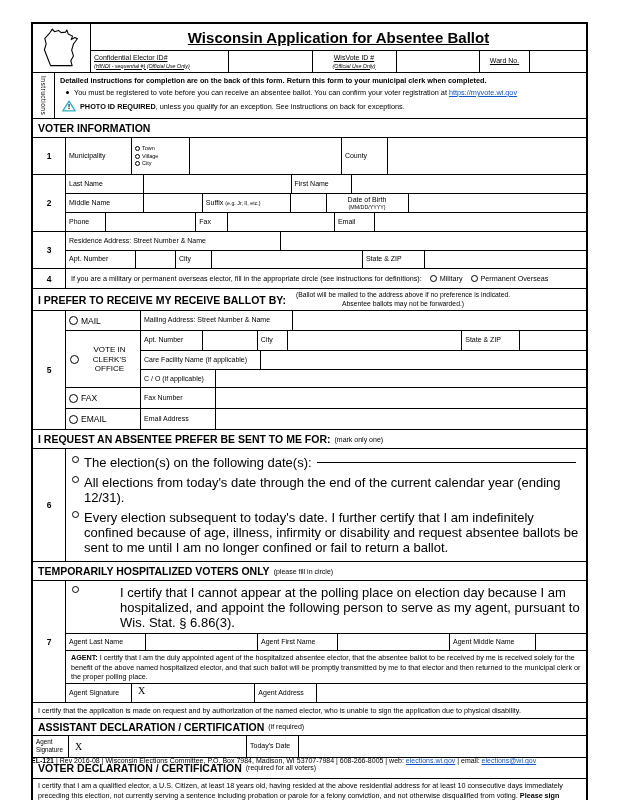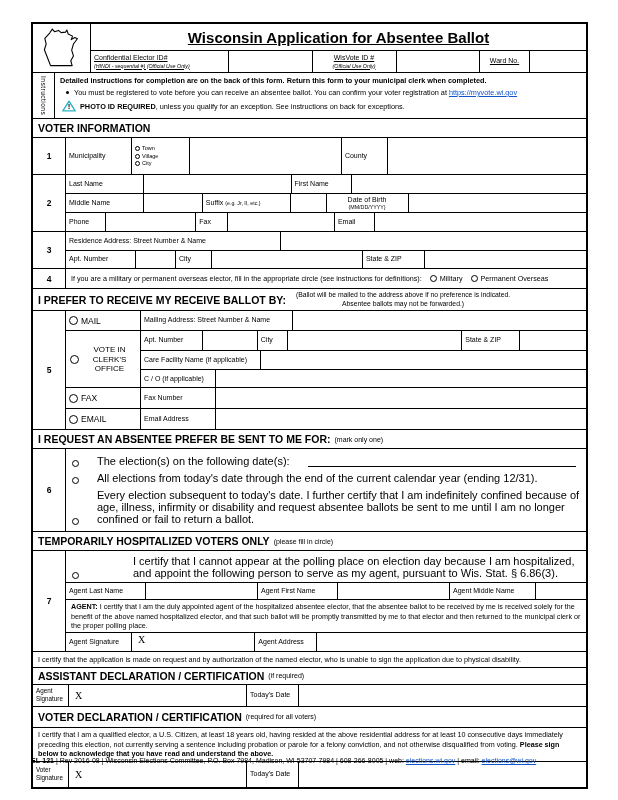--- a/index.html
+++ b/index.html
@@ -45,21 +45,21 @@
   .warn-icon { margin:0 4px 0 2px; }
   
   .lblw { display:flex; align-items:center; }
   .muni { width:66px; }
   .radio-col { width:58px; display:flex; flex-direction:column; justify-content:center; gap:1px; }
   .radio-opt { display:flex; align-items:center; gap:2px; font-size:5.5px; }
   .county { width:46px; }
   .r1entry { flex:1.6; }
   .r1county-fill { flex:2.1; }
   .sub2 { min-height:18px; }
-  .opt-line { display:flex; align-items:flex-end; gap:18px; font-size:11px; margin-bottom:5px; }
+  .opt-line { display:flex; align-items:flex-start; gap:5px; font-size:13px; margin-bottom:5px; }
   .opt-line:last-child { margin-bottom:0; }
   .opt-line .radio { margin-top:1px; }
   .dateline { flex:1; border-bottom:1px solid #000; height:8px; margin-right:4px; }
   
   .prefer-hdr { display:flex; align-items:center; padding:2px 5px; }
   .prefer-hdr .ttl { font-weight:bold; font-size:10.5px; }
   .prefer-note { font-size:6.8px; line-height:1.25; margin-left:10px; text-align:center; }
   .opt-cell { width:75px; min-width:75px; border-right:1px solid #000; display:flex; align-items:center; padding:2px 3px; gap:3px; }
   .opt-cell .opt-label { font-size:8.5px; }
   .clerk-right { flex:1; display:flex; flex-direction:column; }

